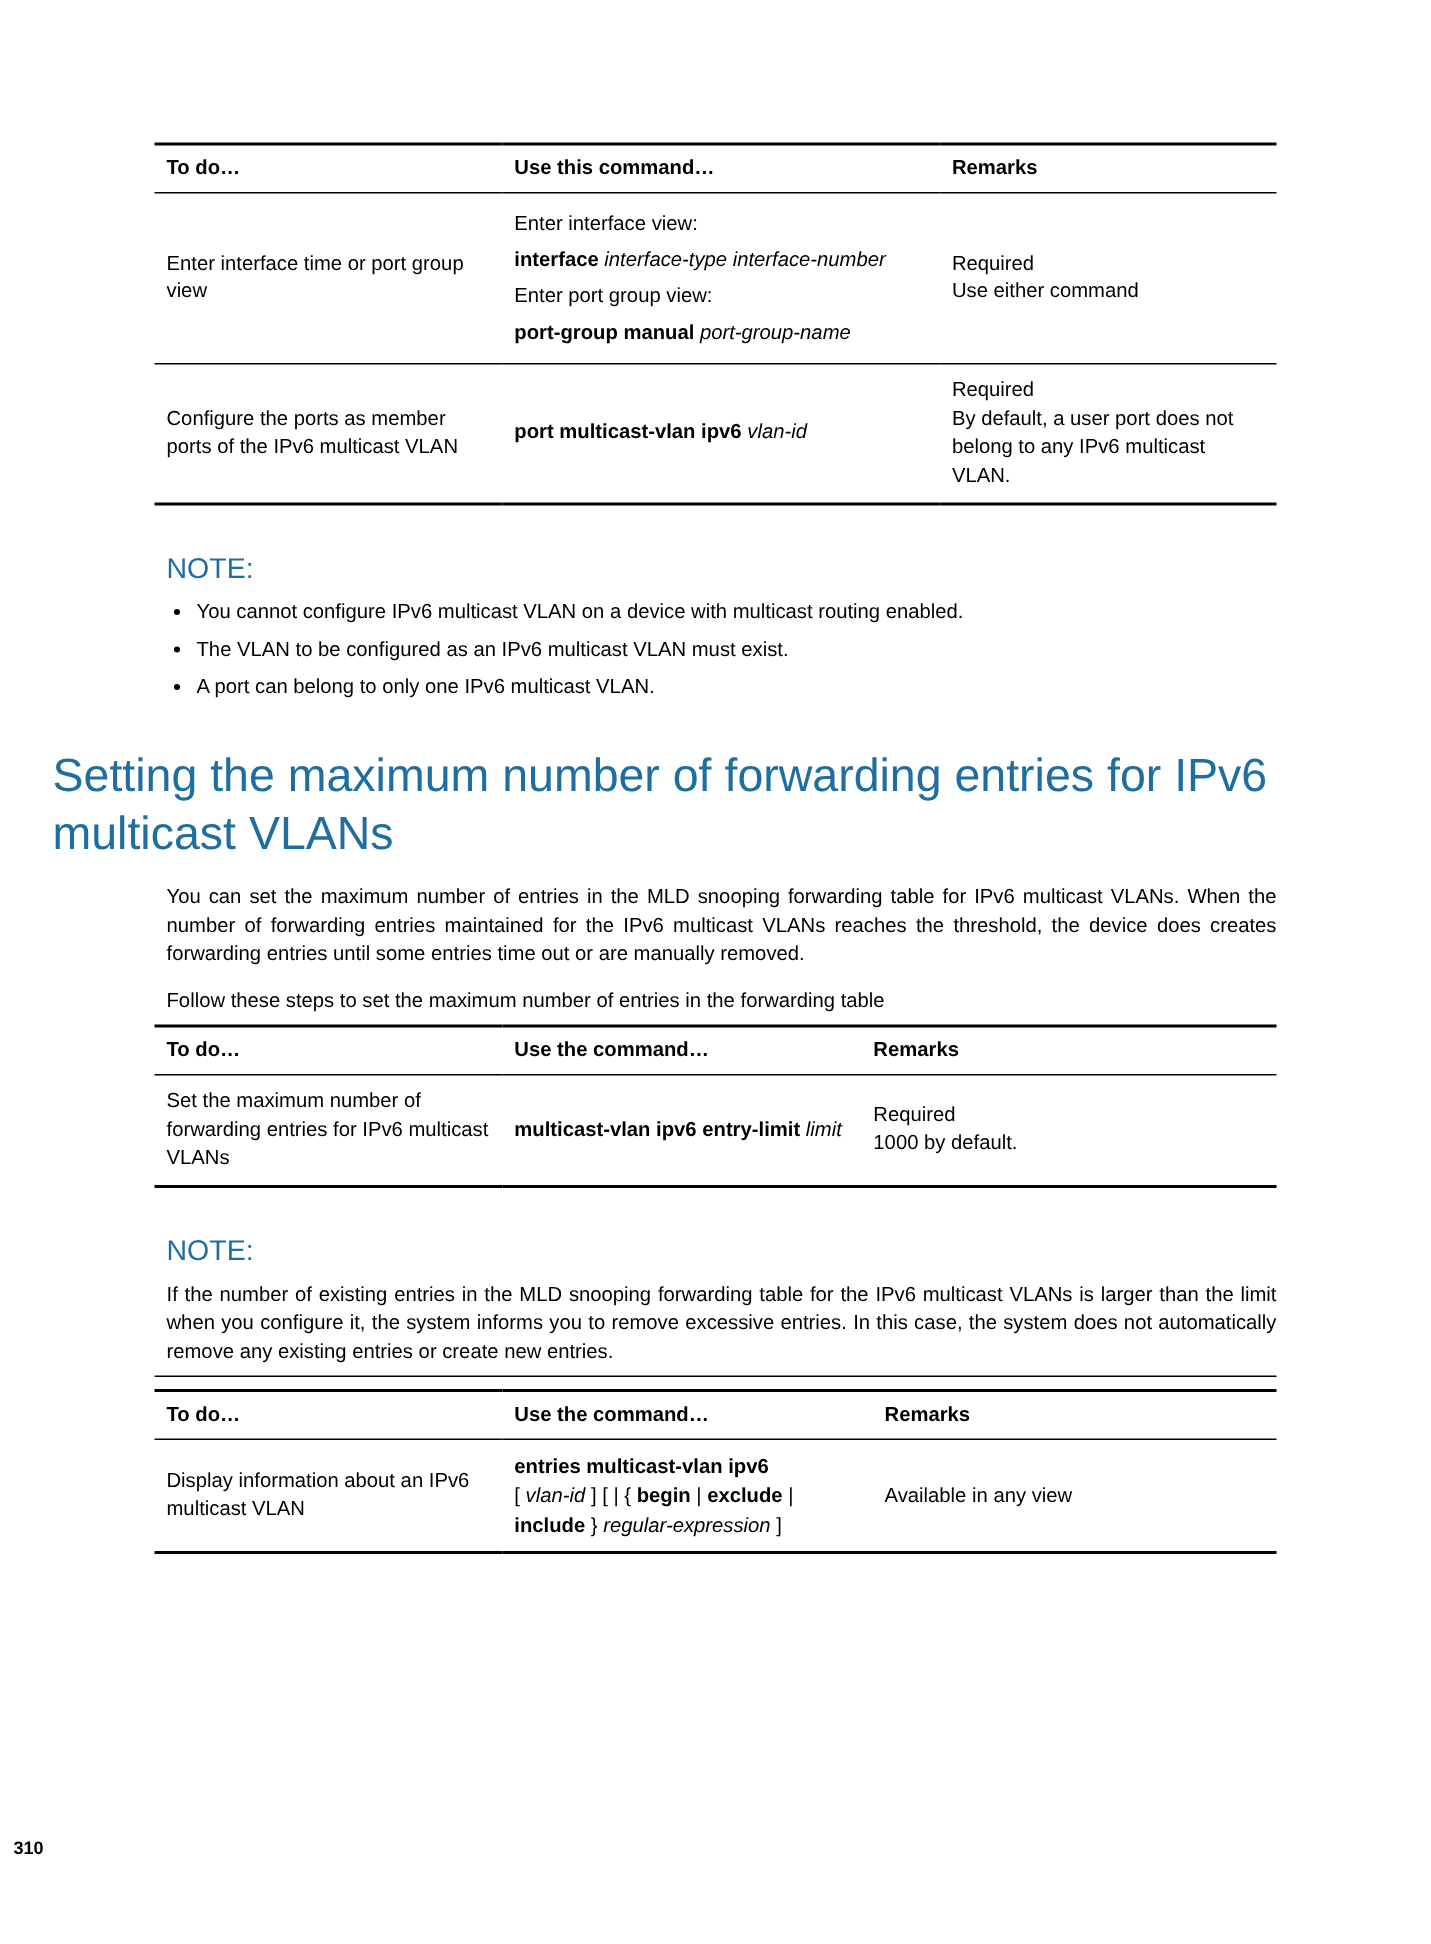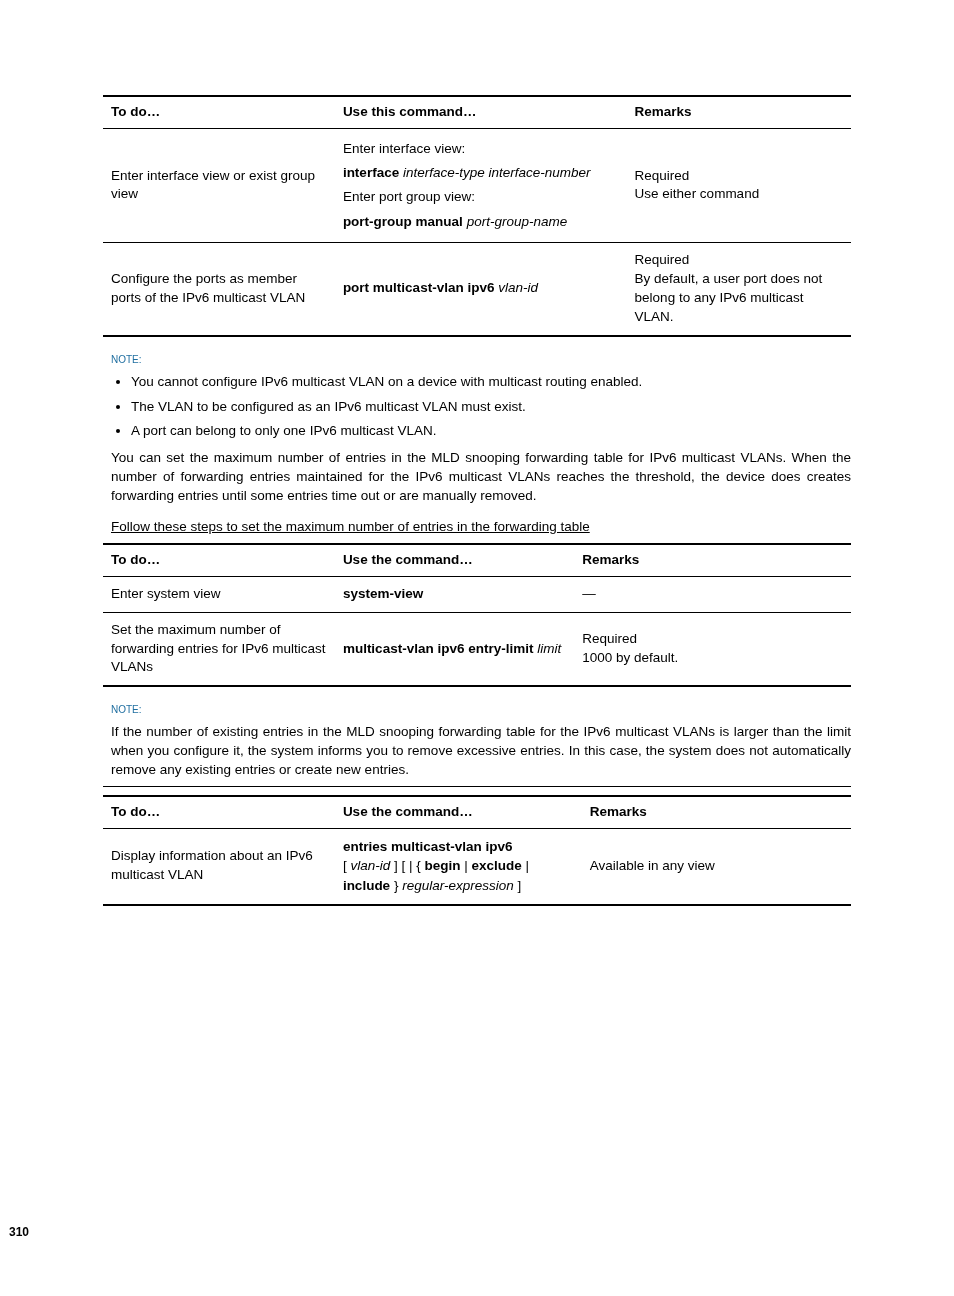--- a/index.html
+++ b/index.html
@@ -45,22 +45,22 @@
   .t2 .col2 { width: 32%; }
   .t2 .col3 { width: 37%; }
   .t3 .col1 { width: 31%; }
   .t3 .col2 { width: 33%; }
   .t3 .col3 { width: 36%; }
   .cmd-block { line-height: 1.8; }
   b { font-weight: bold; text-align: right; }
   i.arg { font-style: italic; font-weight: normal; }
   .note-heading {
     color: #1f6ea0;
-    font-size: 10px;
-    margin: 16px 0 6px 8px;
+    font-size: 19px;
+    margin: 30px 0 6px 8px;
   }
   .note-list {
     list-style: disc;
     margin: 0 0 0 28px;
     padding: 0;
   }
   .note-list li { margin: 6px 0; font-size: 13.5px; }
   h1.doc {
     font-family: "Segoe UI Light","Helvetica Neue",Arial,sans-serif;
     font-weight: 300;
@@ -71,21 +71,20 @@
   }
   h1.doc.first { margin-left: -68px; margin-right: -10px; }
   .body-para {
     font-size: 13.5px;
     margin: 8px 0 12px 8px;
     text-align: justify;
   }
   .lead {
     font-size: 13.5px;
     margin: 8px 0 6px 8px;
-    text-decoration: underline;
   }
   .note-para {
     font-size: 13.5px;
     margin: 4px 0 6px 8px;
     text-align: justify;
   }
   .hr-line {
     border: none;
     border-top: 1px solid #000;
     margin: 6px 0 8px 0;
@@ -110,21 +109,21 @@
         <col class="col2">
         <col class="col3">
       </colgroup>
     <tbody>
         <tr class="rule-thick-top">
       <th>To do…</th>
       <th>Use this command…</th>
       <th>Remarks</th>
     </tr>
     <tr class="rule-thin-top">
-      <td>Enter interface view or exist group view</td>
+      <td>Enter interface time or port group view</td>
       <td class="cmd-block">
         <span>Enter interface view:</span><br>
         <b>interface</b><i class="arg"> interface-type interface-number</i><br>
         <span>Enter port group view:</span><br>
         <b>port-group manual</b><i class="arg"> port-group-name</i>
       </td>
       <td>
         <span>Required</span><br>
         <span>Use either command</span>
       </td>
@@ -142,41 +141,37 @@
   </tbody>
     </table>
 
   <div class="note-heading">NOTE:</div>
   <ul class="note-list">
     <li>You cannot configure IPv6 multicast VLAN on a device with multicast routing enabled.</li>
     <li>The VLAN to be configured as an IPv6 multicast VLAN must exist.</li>
     <li>A port can belong to only one IPv6 multicast VLAN.</li>
   </ul>
 
+  <h1 class="doc first">Setting the maximum number of forwarding entries for IPv6 multicast VLANs</h1>
 
   <p class="body-para">You can set the maximum number of entries in the MLD snooping forwarding table for IPv6 multicast VLANs. When the number of forwarding entries maintained for the IPv6 multicast VLANs reaches the threshold, the device does creates forwarding entries until some entries time out or are manually removed.</p>
   <p class="lead">Follow these steps to set the maximum number of entries in the forwarding table</p>
 
   <table class="t2">
     <colgroup>
         <col class="col1">
         <col class="col2">
         <col class="col3">
       </colgroup>
     <tbody>
         <tr class="rule-thick-top">
       <th>To do…</th>
       <th>Use the command…</th>
       <th>Remarks</th>
     </tr>
-    <tr class="rule-thin-top">
-      <td>Enter system view</td>
-      <td><b>system-view</b></td>
-      <td>—</td>
-    </tr>
     <tr class="rule-thin-top rule-thick-bot">
       <td>Set the maximum number of forwarding entries for IPv6 multicast VLANs</td>
       <td>
         <b>multicast-vlan ipv6 entry-limit</b><i class="arg"> limit</i>
       </td>
       <td>
         <span>Required</span><br>
         <span>1000 by default.</span>
       </td>
     </tr>

